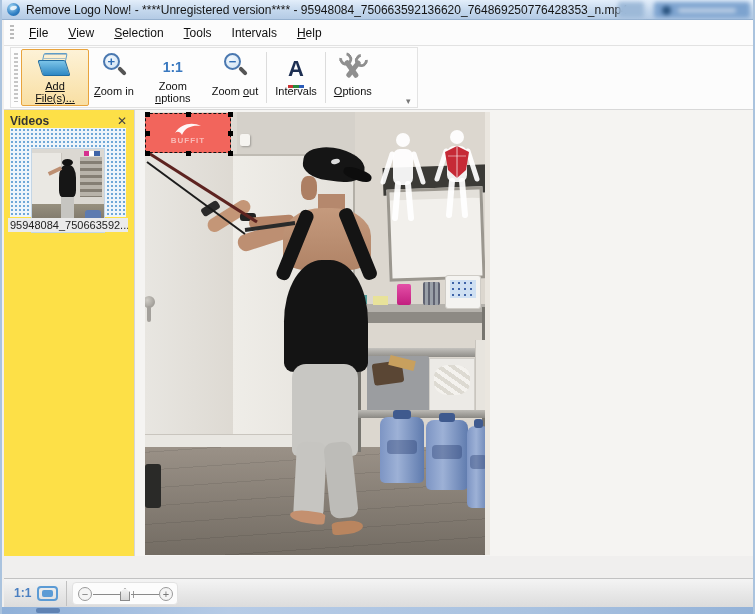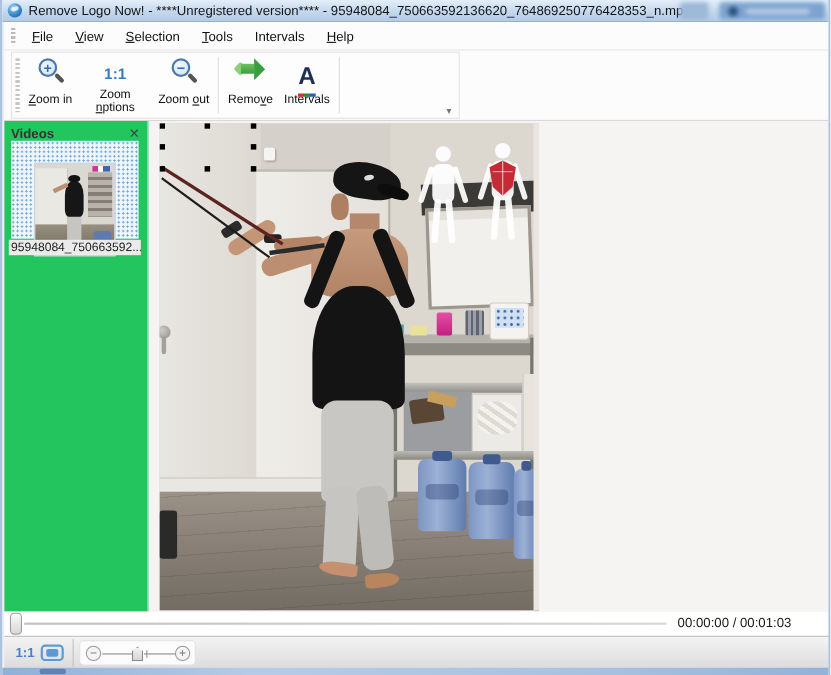--- a/index.html
+++ b/index.html
@@ -64,21 +64,21 @@
   .icon-A::after { content:""; position:absolute; left:0; right:0; bottom:-3px; height:3px; background:linear-gradient(90deg,#c33 0 33%,#2a8a3c 33% 66%,#2a5bb8 66%); }
   .icon-wrench { position:relative; width:28px; height:26px; }
   .icon-wrench span { position:absolute; left:12px; top:6px; width:5px; height:20px; background:#8f8f8f; border-radius:2px; }
   .icon-wrench span::before { content:""; position:absolute; left:-3px; top:-8px; width:7px; height:7px; border:3px solid #8f8f8f; border-radius:50%; border-top-color:transparent; }
   .icon-wrench .w1 { transform:rotate(38deg); } .icon-wrench .w2 { transform:rotate(-35deg); left:10px; }
 
   
   .client { position:absolute; left:2px; top:110px; width:751px; height:446px; background:#f5f4f2; }
 
   
-  .sidebar { position:absolute; left:0; top:0; width:131px; height:446px; background:#22c55e; border-right:1px solid #d5d5d5; }
+  .sidebar { position:absolute; left:0; top:0; width:131px; height:446px; background:#fde047; border-right:1px solid #d5d5d5; }
   .sidebar-header { position:absolute; left:6px; top:4px; right:4px; display:flex; justify-content:space-between; align-items:center; }
   .sidebar-title { font-size:12px; font-weight:bold; color:#333; }
   .sidebar-close { font-size:12px; color:#444; padding:0 3px; cursor:default; }
   .sel-pattern { position:absolute; left:6px; top:18px; width:116px; height:89px;
     background-color:#eef5fb; background-image:radial-gradient(#6fa8d8 0.9px, transparent 1px); background-size:4px 4px; }
   .thumb { position:absolute; left:21px; top:20px; width:74px; height:85px; background:#dbd8d2; overflow:hidden; border:1px solid #c4d6e6; }
   .thumb .t-door { position:absolute; left:0; top:4px; width:30px; height:56px; background:#eae8e3; border-right:1px solid #c9c5be; }
   .thumb .t-floor { position:absolute; left:0; bottom:0; width:100%; height:28px; background:linear-gradient(#97907f,#6f685e); }
   .thumb .t-figure { position:absolute; left:27px; top:16px; width:17px; height:32px; background:#161616; border-radius:40% 40% 20% 20%; }
   .thumb .t-cap { position:absolute; left:30px; top:10px; width:11px; height:7px; background:#111; border-radius:50%; }
@@ -206,20 +206,27 @@
     <span class="menu-item"><span></span><span class="mn">S</span><span>election</span></span>
     <span class="menu-item"><span></span><span class="mn">T</span><span>ools</span></span>
     <span class="menu-item"><span>Intervals</span><span class="mn"></span><span></span></span>
     <span class="menu-item"><span></span><span class="mn">H</span><span>elp</span></span>
   </div>
 
   <div class="toolbar-strip">
     <div class="toolbar-frame">
       <span class="tgrip"></span>
 
+      <div class="tbtn active">
+        <span class="ticon icon-folder">
+            <span class="back"></span>
+            <span class="front"></span>
+          </span>
+        <span class="tlabel"><span></span><span class="mn">Add File(s)...</span><span></span></span>
+      </div>
 
       <div class="tbtn">
         <span class="ticon icon-mag">
             <span class="glass">+</span>
             <span class="handle"></span>
           </span>
         <span class="tlabel"><span></span><span class="mn">Z</span><span>oom in</span></span>
       </div>
 
       <div class="tbtn">
@@ -232,36 +239,35 @@
             <span class="glass">−</span>
             <span class="handle"></span>
           </span>
         <span class="tlabel"><span>Zoom </span><span class="mn">o</span><span>ut</span></span>
       </div>
 
       <span class="tsep"></span>
 
 
 
-      <div class="tbtn">
-        <span class="ticon icon-arrow">
-            <span class="tail"></span>
-            <span class="body"></span>
-            <span class="head"></span>
-          </span>
-        <span class="tlabel"><span>Remo</span><span class="mn">v</span><span>e</span></span>
-      </div>
 
       <div class="tbtn">
         <span class="ticon icon-A">A</span>
         <span class="tlabel"><span>Intervals</span><span class="mn"></span><span></span></span>
       </div>
 
       <span class="tsep"></span>
 
+      <div class="tbtn">
+        <span class="ticon icon-wrench">
+            <span class="w1"></span>
+            <span class="w2"></span>
+          </span>
+        <span class="tlabel"><span></span><span class="mn">O</span><span>ptions</span></span>
+      </div>
     </div>
     <span class="overflow-arrow">▾</span>
   </div>
 
   <div class="client">
 
     <div class="sidebar">
       <div class="sidebar-header">
         <span class="sidebar-title">Videos</span>
         <span class="sidebar-close">✕</span>
@@ -354,36 +360,37 @@
             <line x1="323" y1="39" x2="332" y2="67" stroke="rgba(255,255,255,0.93)" stroke-width="5" stroke-linecap="round"></line>
             <line x1="307" y1="69" x2="304" y2="103" stroke="rgba(255,255,255,0.93)" stroke-width="6" stroke-linecap="round"></line>
             <line x1="317" y1="69" x2="320" y2="103" stroke="rgba(255,255,255,0.93)" stroke-width="6" stroke-linecap="round"></line>
           </g>
           <polygon points="312,34 324,40 321,58 312,66 303,58 300,40" fill="#c62a36"></polygon>
           <line x1="312" y1="34" x2="312" y2="66" stroke="rgba(255,255,255,0.7)" stroke-width="1"></line>
           <line x1="303" y1="44" x2="321" y2="44" stroke="rgba(255,255,255,0.5)" stroke-width="1"></line>
         </g>
       </svg>
 
+      <div class="logo-box">
+        <svg class="logo-bird" viewBox="0 0 34 16">
+          <path d="M4,12 C10,2 22,1 30,5 C22,4 14,6 11,14 C9,10 6,10 4,12 Z" fill="#fff" opacity="0.95"></path>
+        </svg>
+        <span class="logo-word">BUFFIT</span>
+      </div>
       <span class="handle" style="left:83px; top:0;"></span>
       <span class="handle" style="left:83px; top:19px;"></span>
       <span class="handle" style="left:83px; top:39px;"></span>
       <span class="handle" style="left:41px; top:0;"></span>
       <span class="handle" style="left:41px; top:39px;"></span>
       <span class="handle" style="left:0; top:0;"></span>
       <span class="handle" style="left:0; top:19px;"></span>
       <span class="handle" style="left:0; top:39px;"></span>
     </div>
   </div>
 
-  <div class="timeline">
-    <div class="tl-track"></div>
-    <div class="tl-thumb"></div>
-    <div class="tl-time">00:00:00 / 00:01:03</div>
-  </div>
 
   <div class="statusbar">
     <span class="sb-11">1:1</span>
     <span class="sb-fit"></span>
     <span class="sb-sep"></span>
     <span class="sb-sliderpanel">
       <span class="sb-circle sb-minus">−</span>
       <span class="sb-line sb-line1"></span>
       <span class="sb-thumb"></span>
       <span class="sb-tick"></span>

